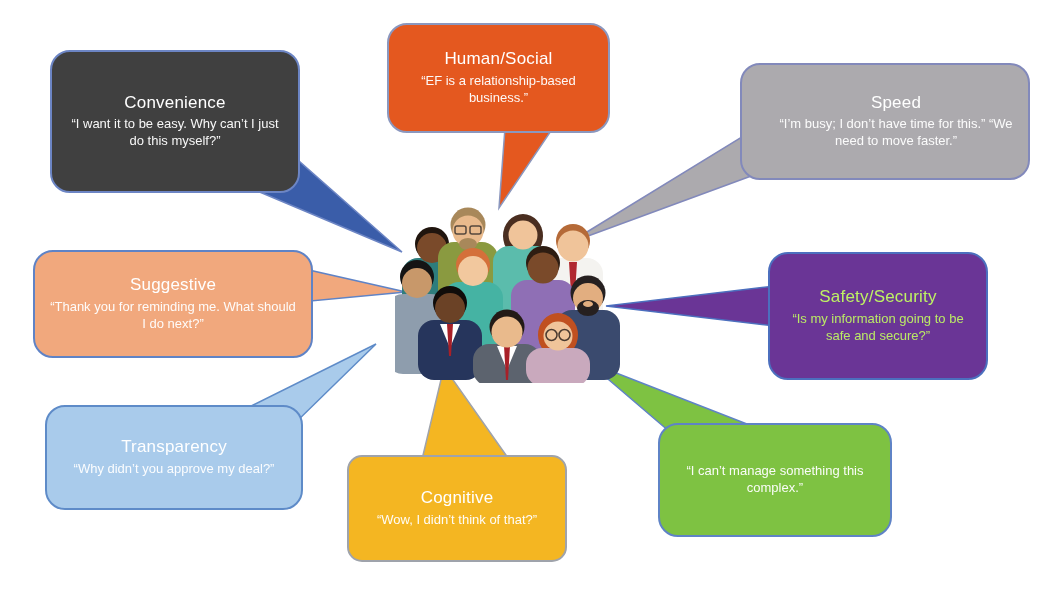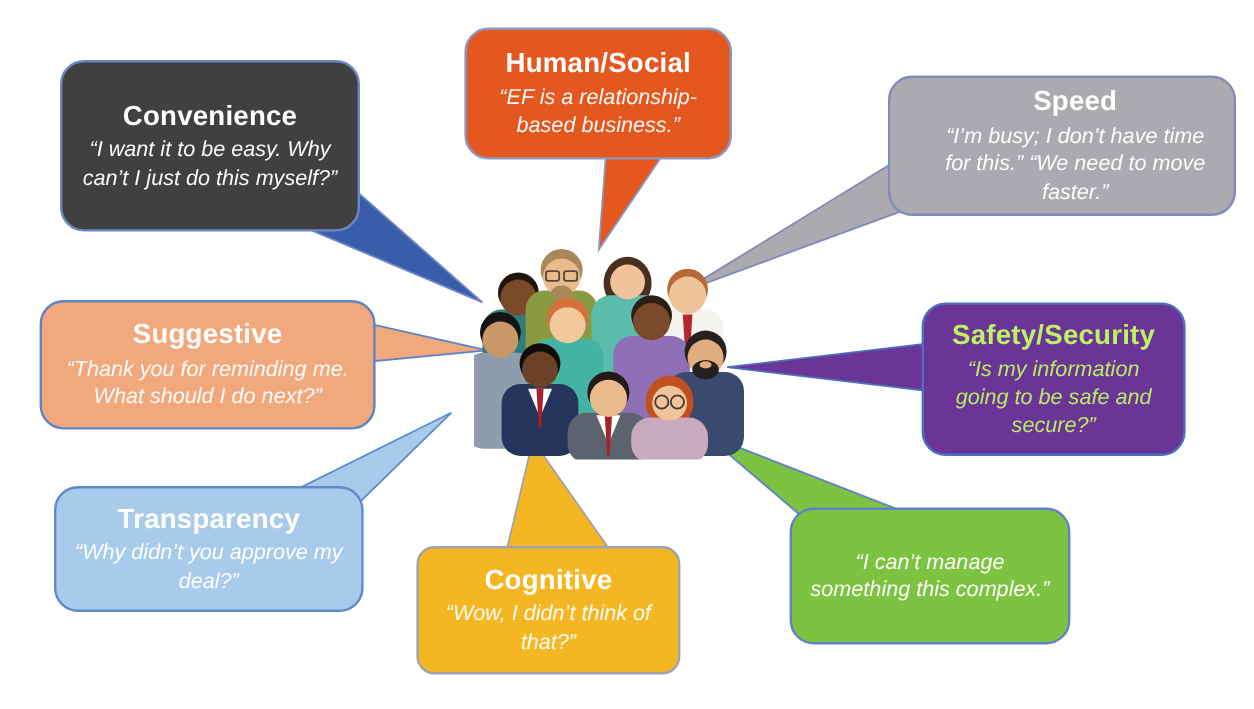--- a/index.html
+++ b/index.html
@@ -7,22 +7,22 @@
     position:relative;width:1045px;height:591px;background:#ffffff;overflow:hidden;
     font-family:"Liberation Sans",sans-serif;
   }
   .tails{position:absolute;left:0;top:0;width:1045px;height:591px;z-index:1;}
   .bubble{
     position:absolute;z-index:2;box-sizing:border-box;
     border:2px solid transparent;border-radius:20px;
     display:flex;flex-direction:column;justify-content:center;align-items:center;
     text-align:center;padding:10px 14px;color:#fff;
   }
-  .b-title{font-weight:bold;font-size:23px;line-height:1.2;margin-bottom:3px;letter-spacing:.2px;text-align:center;}
-  .b-quote{font-style:italic;font-size:18px;line-height:1.3;opacity:.96;}
+  .b-title{font-weight:normal;font-size:17px;line-height:1.2;margin-bottom:3px;letter-spacing:.2px;text-align:center;}
+  .b-quote{font-size:13px;line-height:1.3;opacity:.96;}
   
   #b0{left:50px;  top:50px;  width:250px; height:143px;}
   #b1{left:387px; top:23px;  width:223px; height:110px;}
   #b2{left:740px; top:63px;  width:290px; height:117px;padding-left:36px;}
   #b3{left:33px;  top:250px; width:280px; height:108px;}
   #b4{left:768px; top:252px; width:220px; height:128px;}
   #b5{left:45px;  top:405px; width:258px; height:105px;}
   #b6{left:347px; top:455px; width:220px; height:107px;}
   #b7{left:658px; top:423px; width:234px; height:114px;}
   .crowd{position:absolute;left:395px;top:198px;width:235px;height:185px;z-index:3;}

